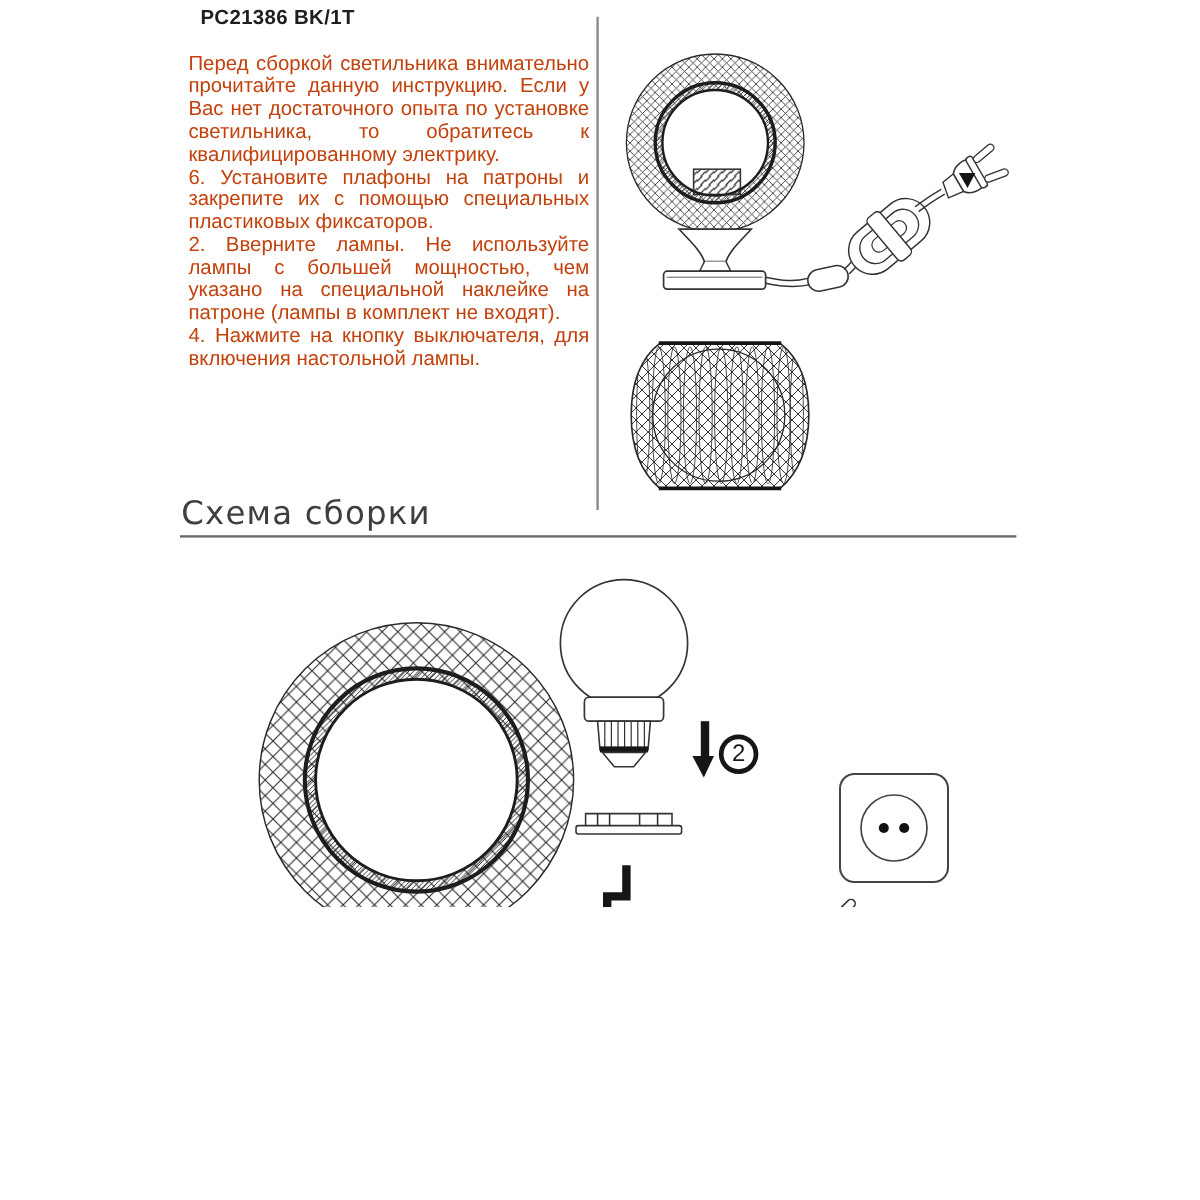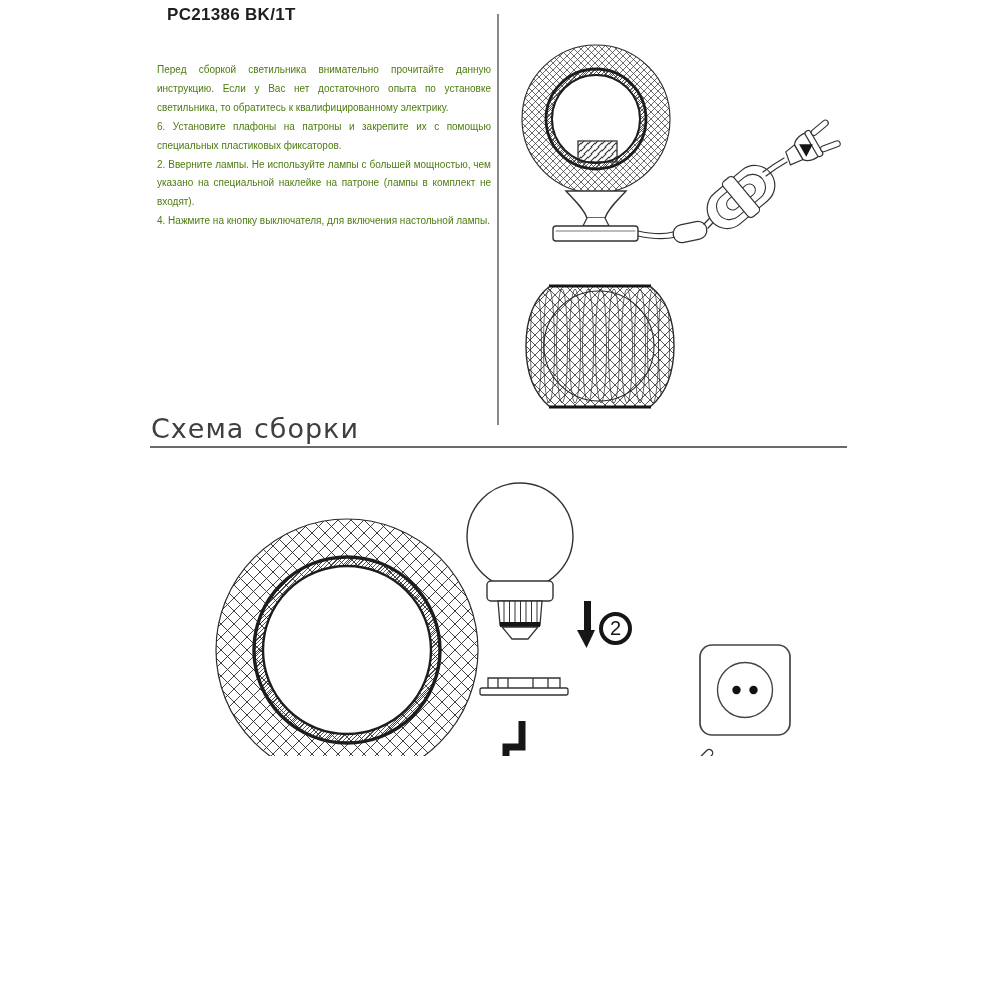--- a/index.html
+++ b/index.html
@@ -1,21 +1,21 @@
 <!DOCTYPE html>
 <html><head>
 <meta charset="utf-8">
 <style>
   html,body{margin:0;padding:0;background:#fff;}
   .page{position:relative;width:1000px;height:756px;background:#ffffff;overflow:hidden;
         font-family:"Liberation Sans", sans-serif;}
   .title{position:absolute;left:167px;top:5px;font-size:17px;font-weight:bold;color:#1f1f1f;letter-spacing:.3px;}
   .vdivider{position:absolute;left:497px;top:14px;width:2px;height:411px;background:#8a8a8a;}
-  .text-col{position:absolute;left:157px;top:61px;width:334px;font-size:10px;line-height:18.9px;
-            color:#4d7c0f;text-align:justify;}
+  .text-col{position:absolute;left:157px;top:44px;width:334px;font-size:17px;line-height:18.9px;
+            color:#c2410c;text-align:justify;}
   .text-col p{margin:0;}
   .section-title{position:absolute;left:151px;top:413px;font-size:27px;font-weight:400;
                  color:#3f3f3f;letter-spacing:1px;font-family:"DejaVu Sans", sans-serif;}
   .section-underline{position:absolute;left:150px;top:446px;width:697px;height:2px;background:#6a6a6a;}
   .art{position:absolute;left:0;top:0;}
   .badge{position:absolute;width:25px;height:25px;border:4px solid #161616;border-radius:50%;
          background:#fff;color:#161616;font-size:20px;line-height:25px;text-align:center;}
   .lbl{position:absolute;font-size:11.5px;font-weight:bold;color:#222;}
 </style>
 </head>

